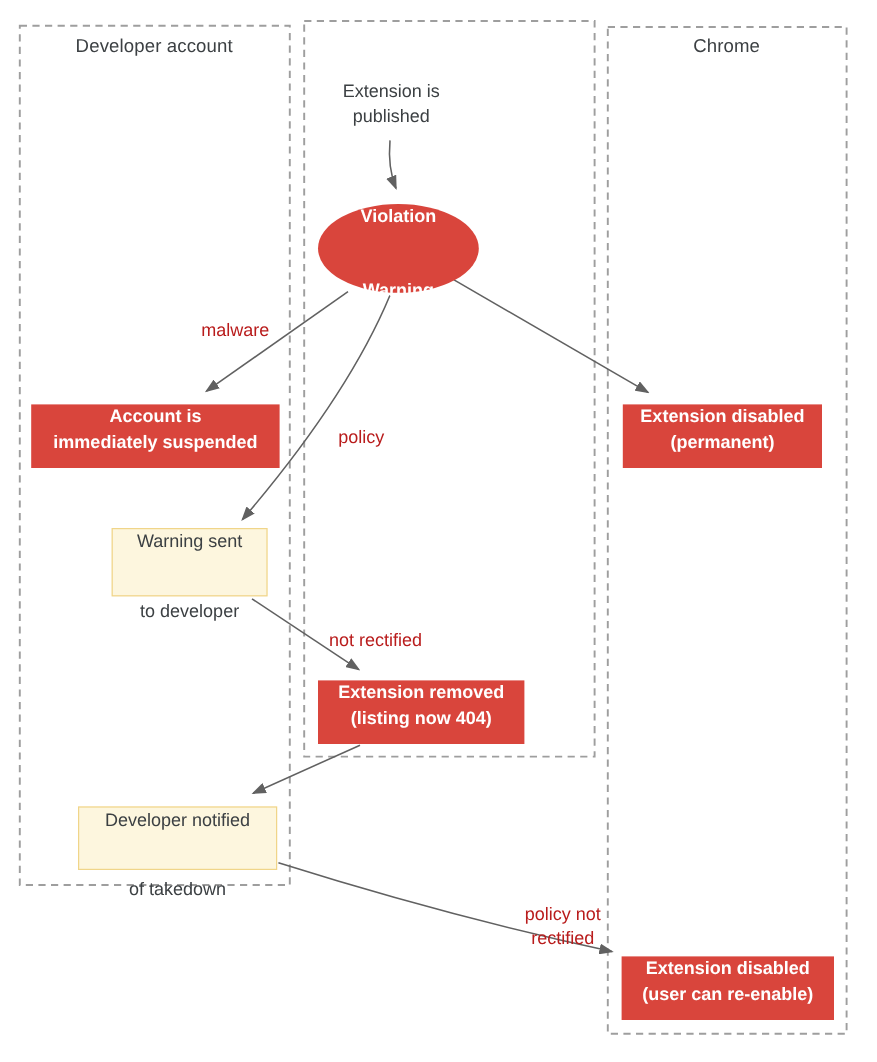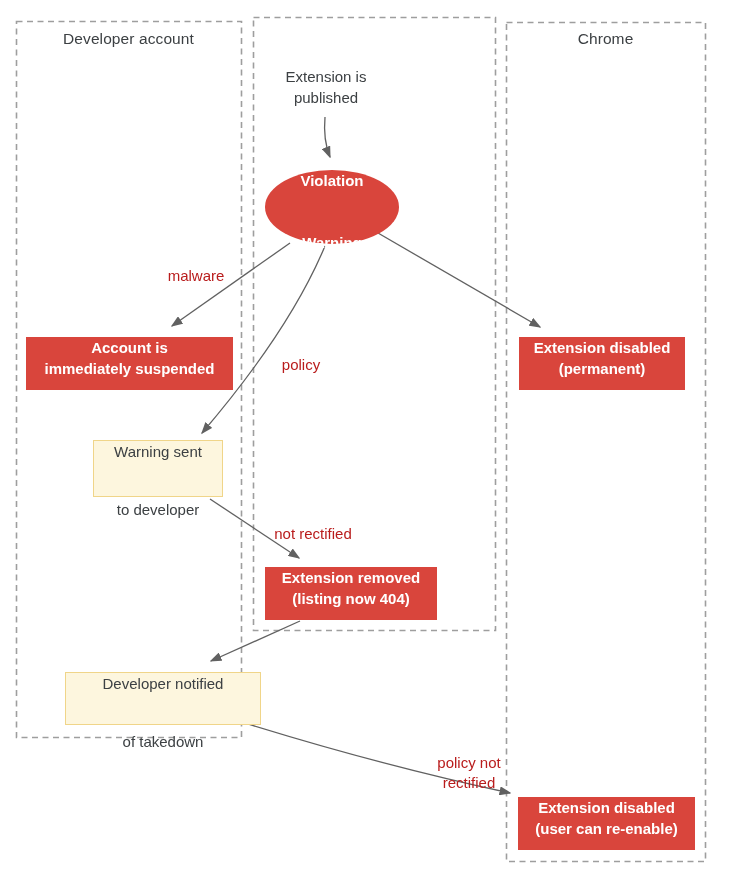--- a/index.html
+++ b/index.html
@@ -130,21 +130,21 @@
   <div class="node node-yellow" style="left:93px; top:440px; width:130px; height:57px;">
     <span>Warning sent</span>
     <span>to developer</span>
   </div>
 
   <div class="node node-red" style="left:265px; top:567px; width:172px; height:53px;">
     <span>Extension removed</span>
     <span>(listing now 404)</span>
   </div>
 
-  <div class="node node-yellow" style="left:65px; top:672px; width:196px; height:53px;">
+  <div class="node node-yellow" style="left:65px; top:672px; width:166px; height:53px;">
     <span>Developer notified</span>
     <span>of takedown</span>
   </div>
 
   <div class="node node-red" style="left:518px; top:797px; width:177px; height:53px;">
     <span>Extension disabled</span>
     <span>(user can re-enable)</span>
   </div>
 
   <div class="edge-label" style="left:156px; top:266px; width:80px;">malware</div>

